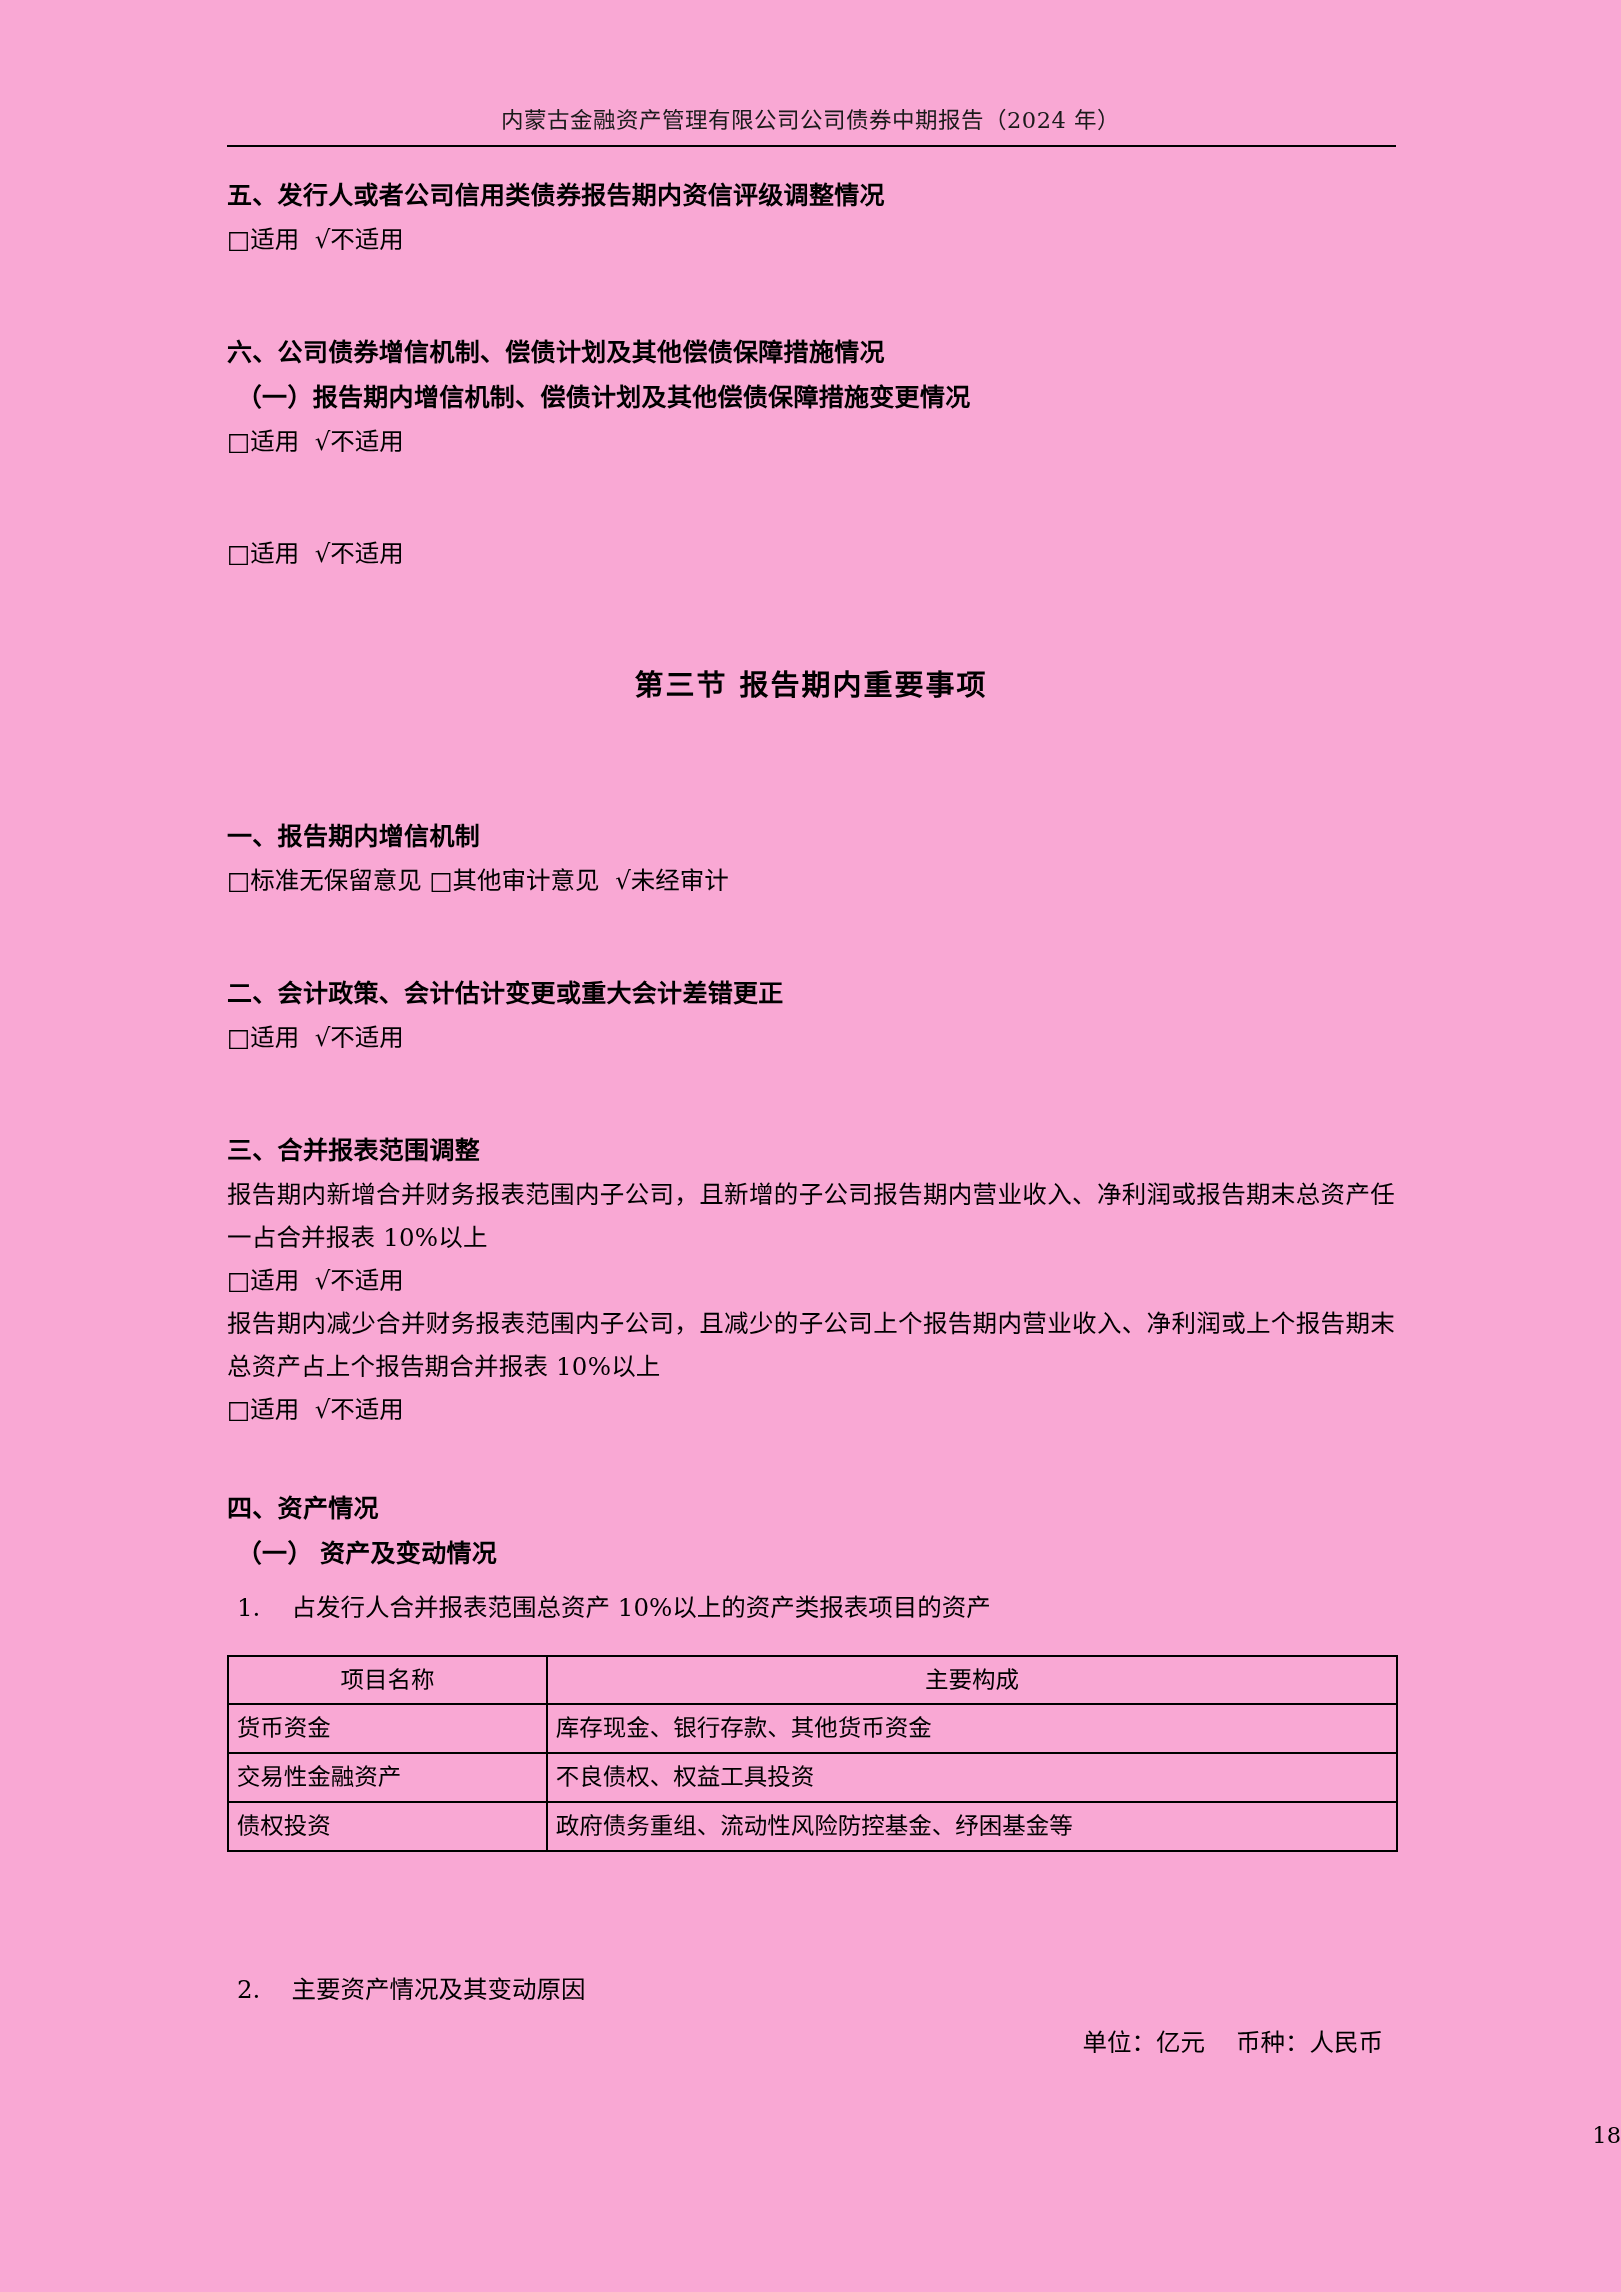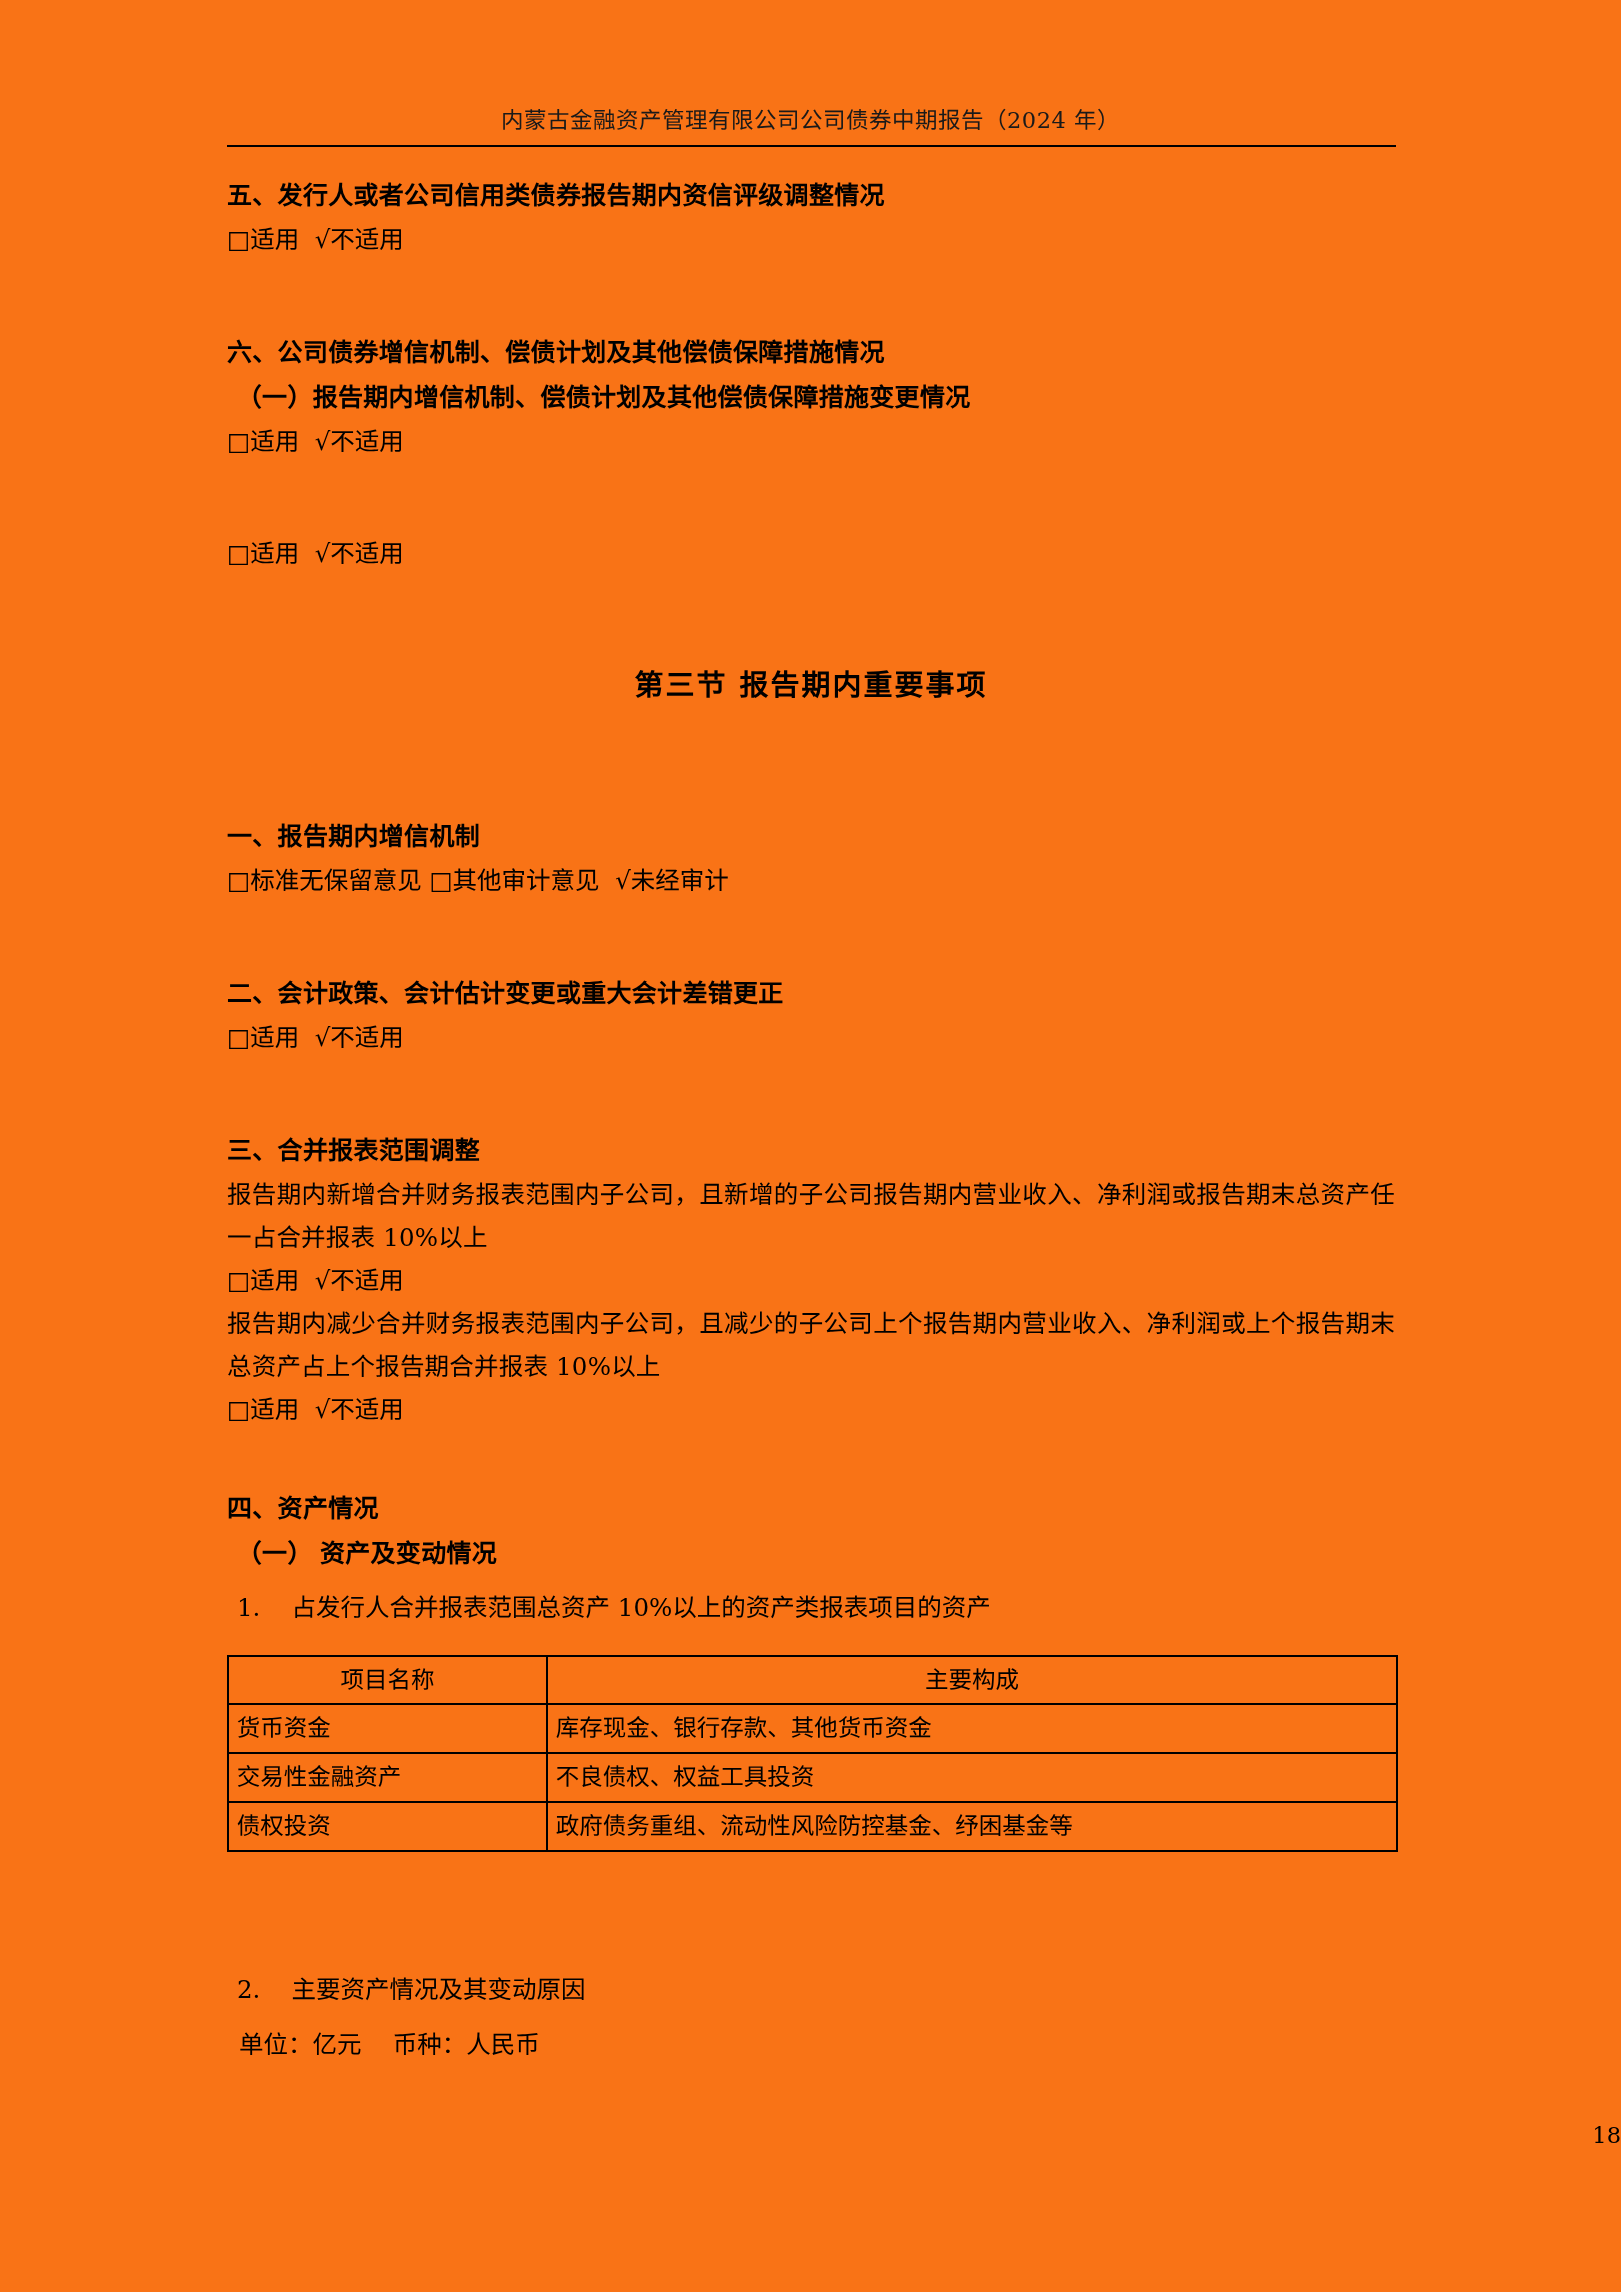--- a/index.html
+++ b/index.html
@@ -10,21 +10,21 @@
   }
   body {
     font-family: "DejaVu Serif", "Liberation Serif", serif;
     color: #000000;
   }
   .page {
     position: relative;
     width: 1621px;
     height: 2293px;
     margin: 0 auto;
-    background: #f97316;
+    background: #f9a8d4;
     box-sizing: border-box;
     padding: 16px;
     overflow: hidden;
   }
 
   
   .page-header {
     position: absolute;
     left: 0;
     right: 0;
@@ -134,23 +134,23 @@
     text-align: center;
   }
   table.asset-table td {
     text-align: left;
   }
 
   .unit-line {
     font-family: "DejaVu Serif", "Liberation Serif", serif;
     font-size: 24.5px;
     line-height: 43px;
-    text-align: left;
+    text-align: right;
     padding-right: 5.9px;
-    margin: 12px;
+    margin: 6px;
     white-space: pre;
   }
 
   
   .page-footer {
     position: absolute;
     left: 0;
     right: 0;
     top: 2122px;
     text-align: right;

